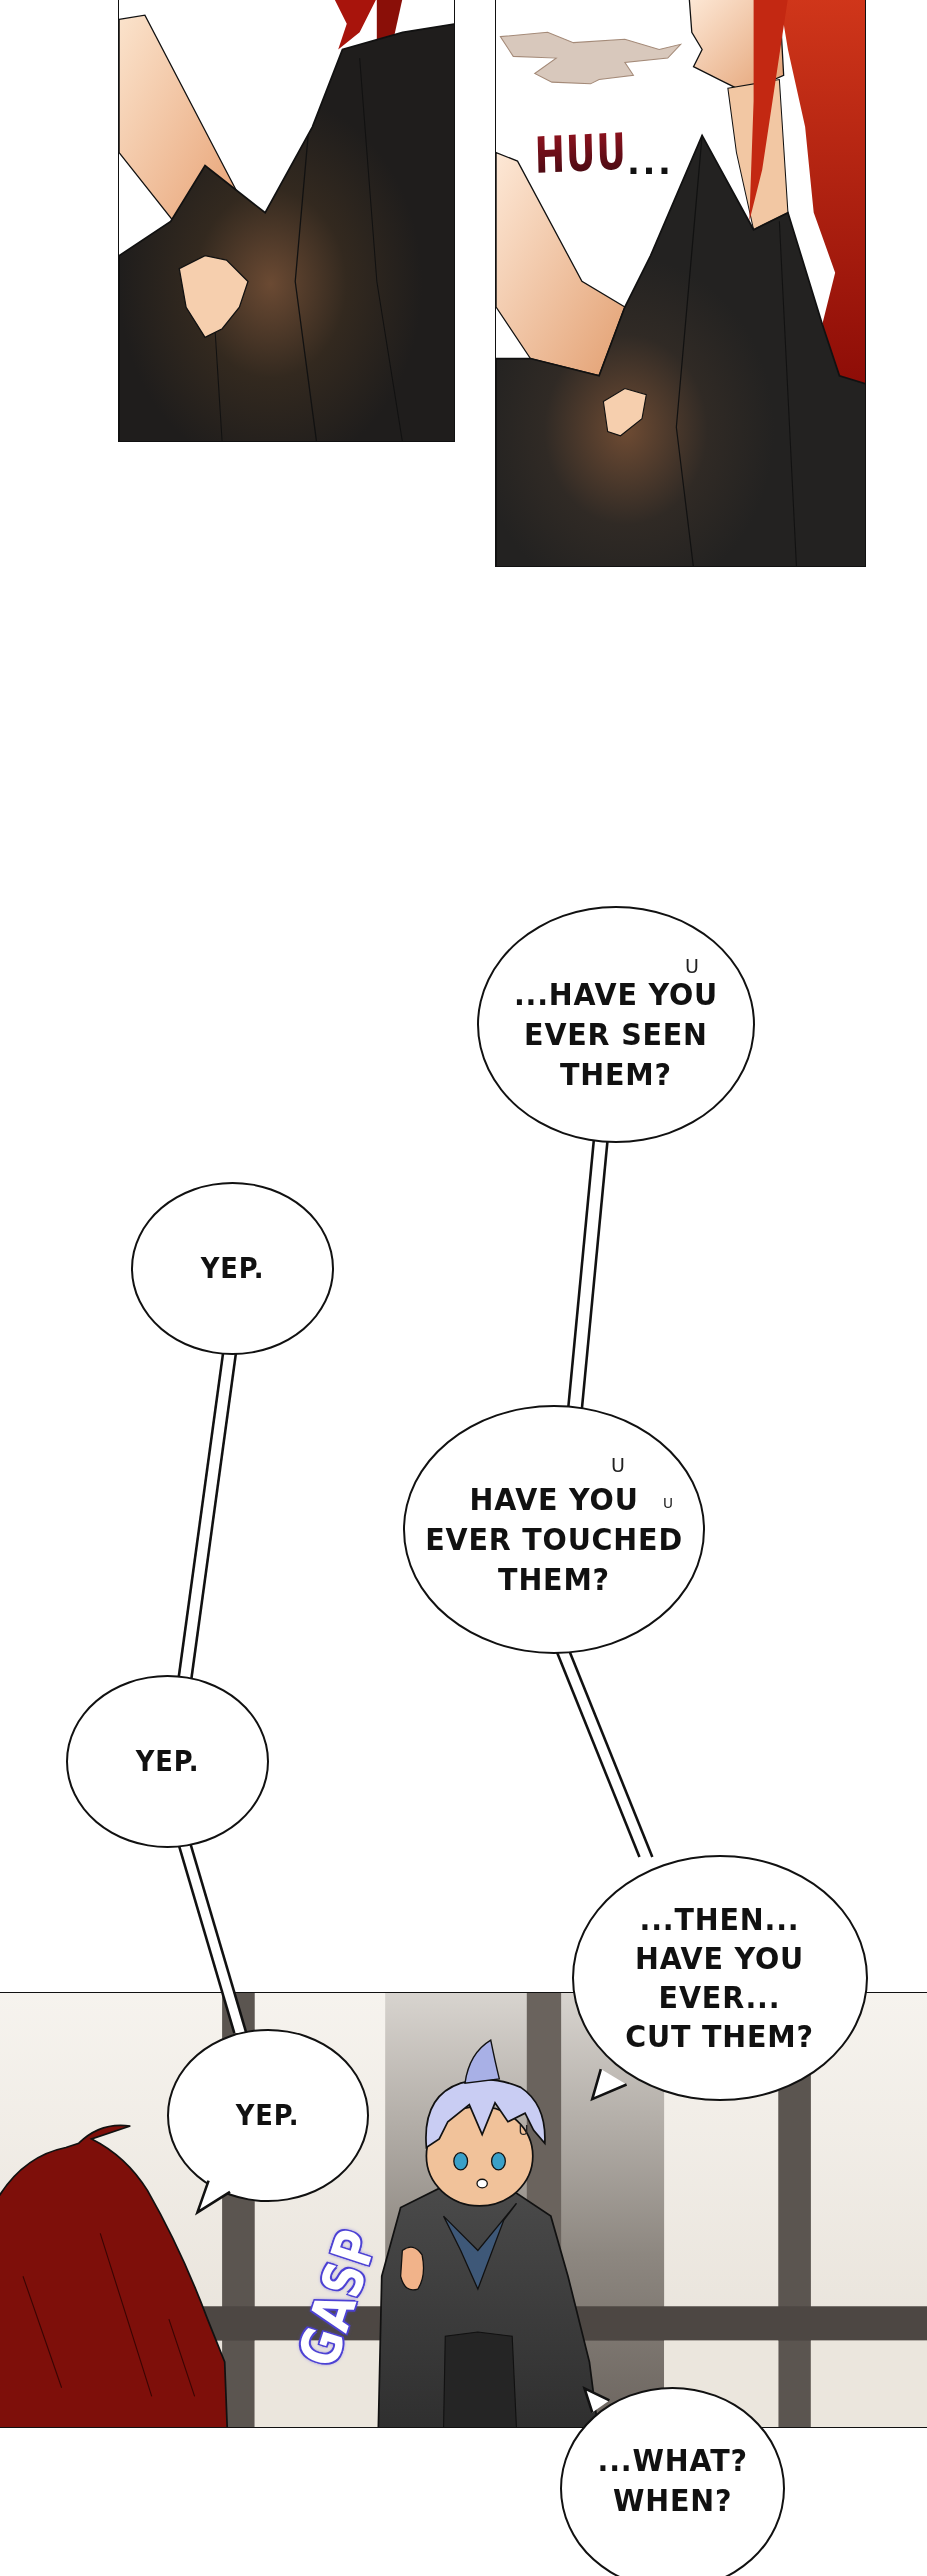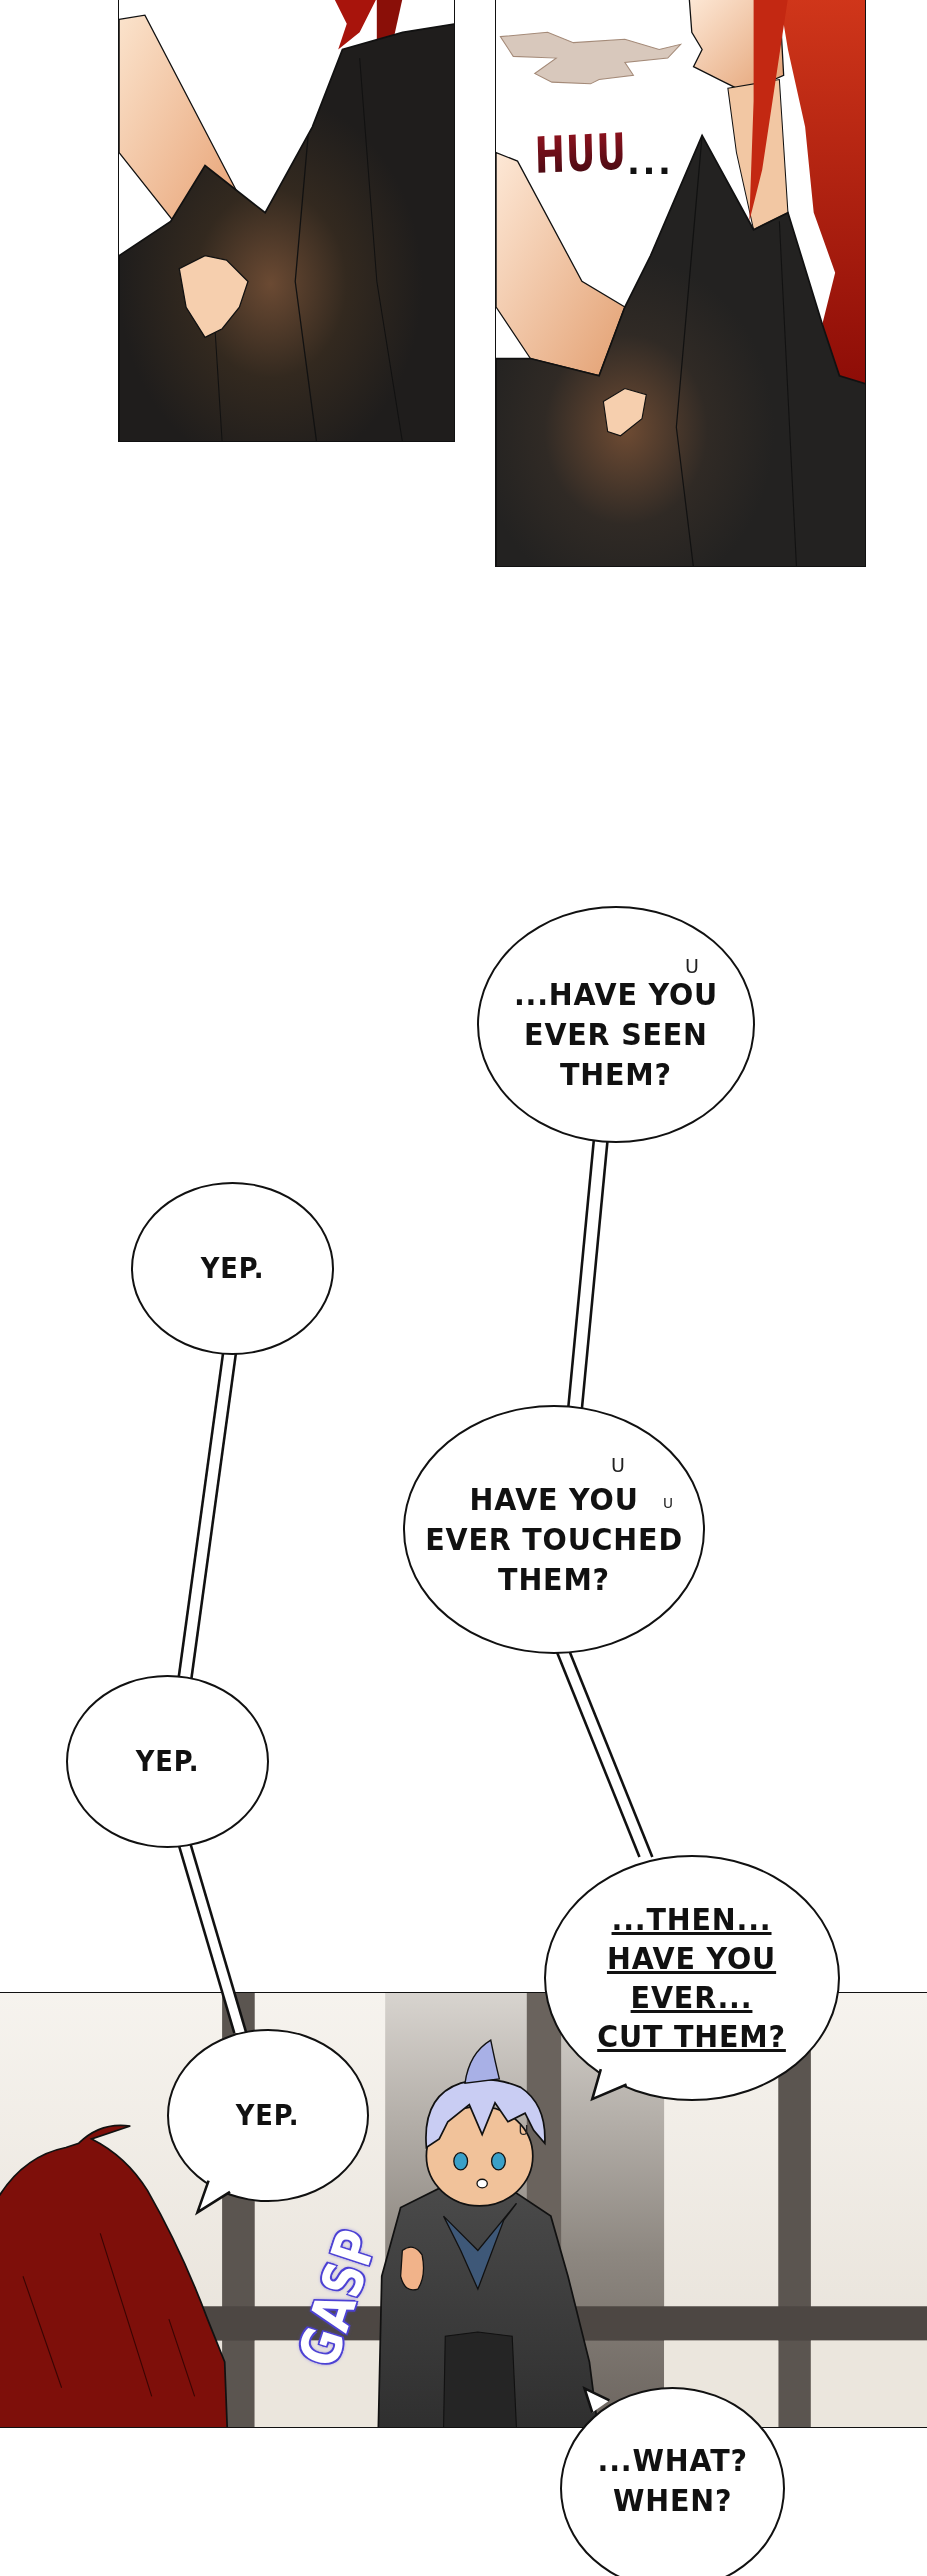--- a/index.html
+++ b/index.html
@@ -203,21 +203,21 @@
 EVER TOUCHED
 THEM?</span>
   <span class="sweat" style="left:206px; top:47px;">U</span>
   <span class="sweat" style="left:258px; top:88px; font-size:13.7px;">U</span>
 </div>
 
 <div class="bubble" style="left:66px; top:1675px; width:203px; height:173px;">
   <span class="bubble-text small">YEP.</span>
 </div>
 
-<div class="bubble" style="left:544px; top:1855px; width:296px; height:246px;text-decoration:underline;">
+<div class="bubble" style="left:572px; top:1855px; width:296px; height:246px;">
   <span class="bubble-text" style="line-height:39px;">...THEN...
 HAVE YOU
 EVER...
 CUT THEM?</span>
 </div>
 
 <div class="bubble" style="left:167px; top:2029px; width:202px; height:173px;">
   <span class="bubble-text small">YEP.</span>
 </div>
 

